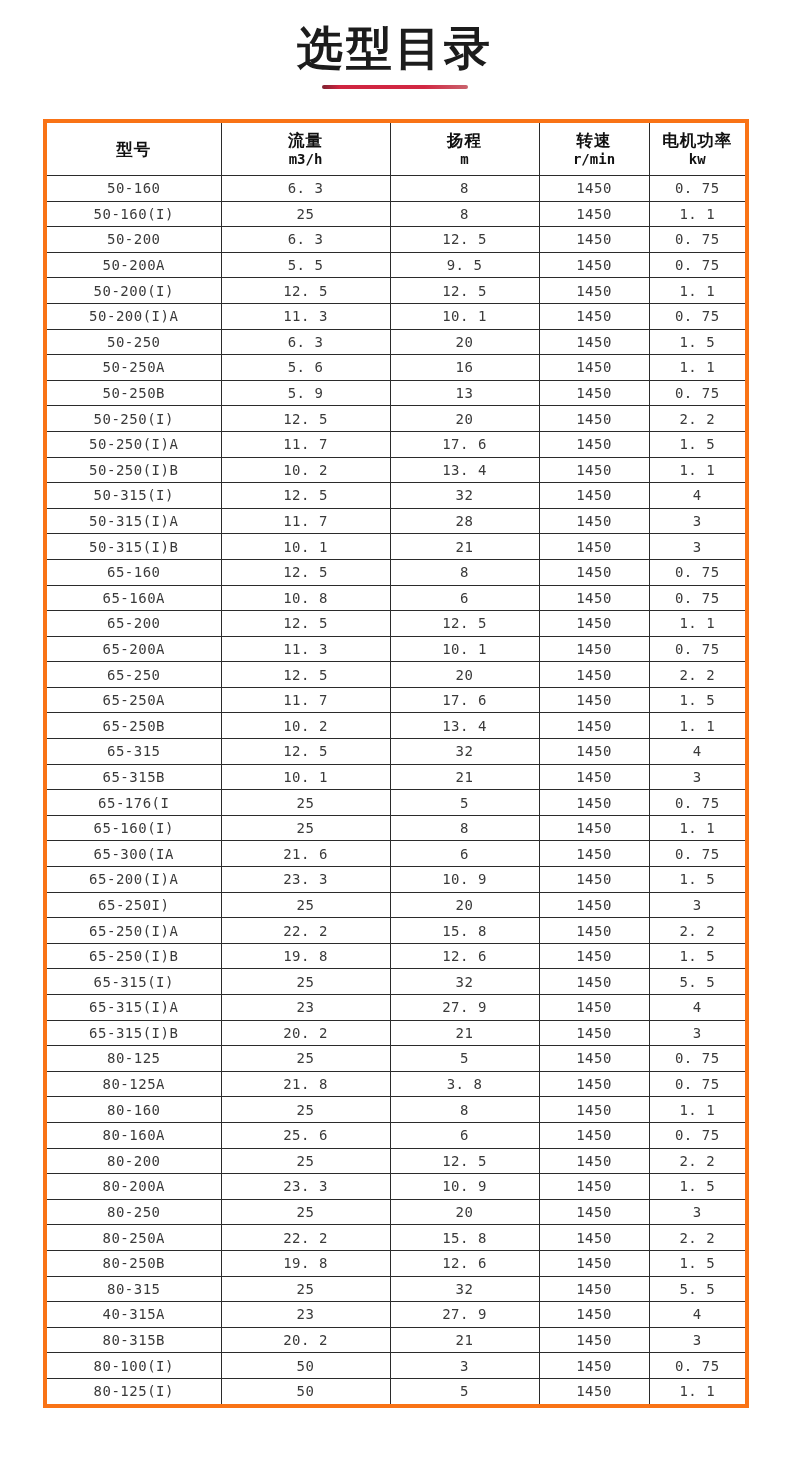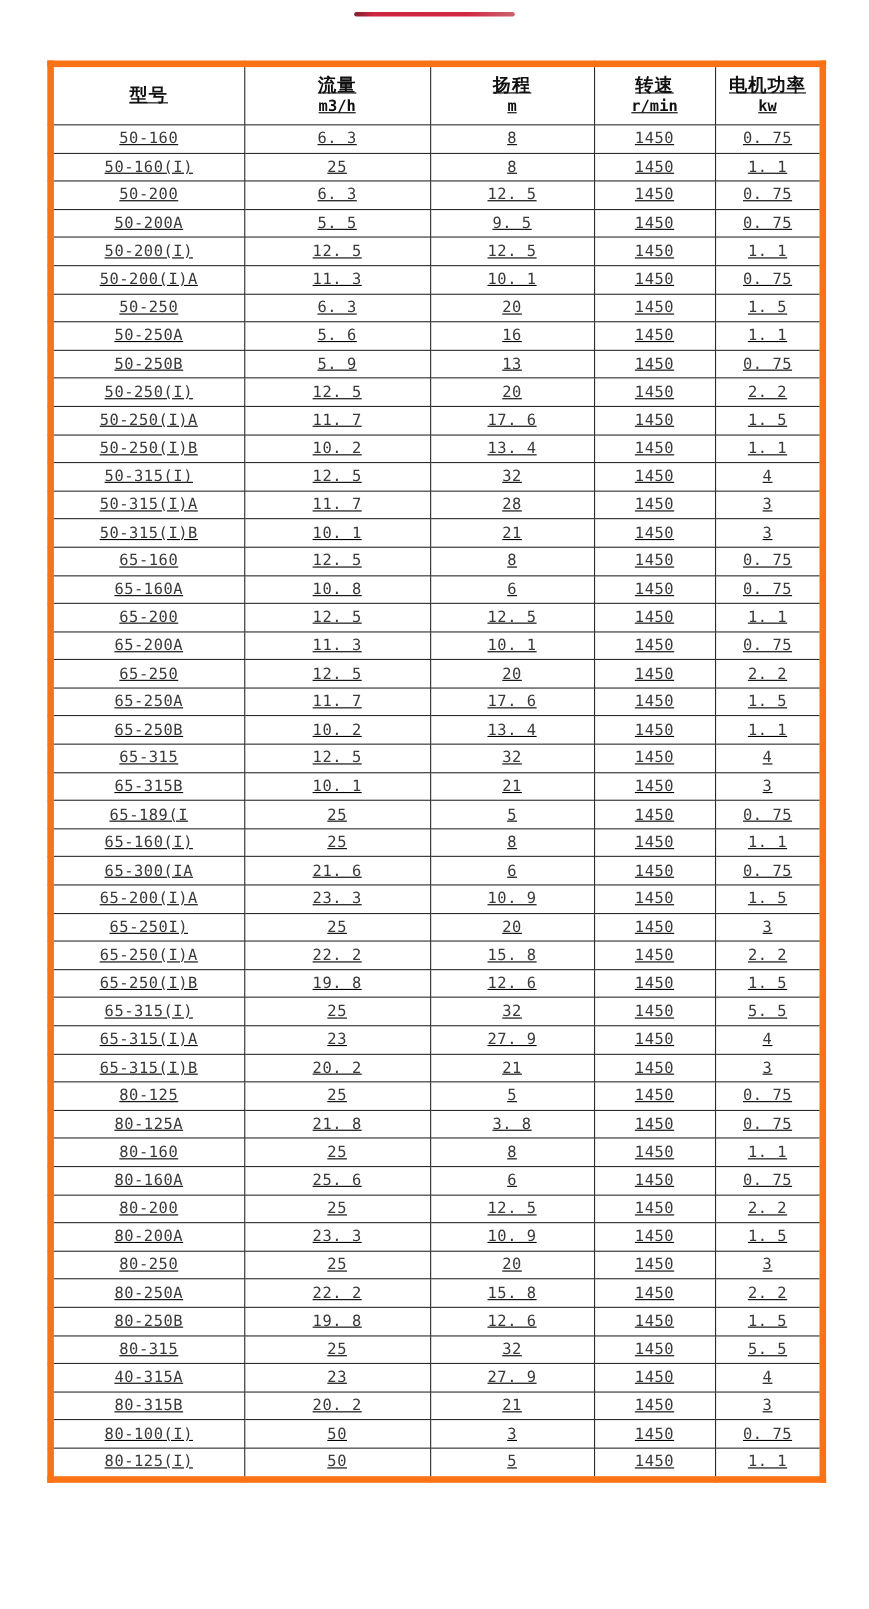--- a/index.html
+++ b/index.html
@@ -31,24 +31,23 @@
     width: 146px;
     height: 4px;
     margin: 11px auto 0 auto;
     border-radius: 2px;
     background: linear-gradient(90deg, #7e2230 0%, #cf2440 12%, #d22843 70%, #c9636d 100%);
   }
   table.catalog {
     border-collapse: collapse;
     table-layout: fixed;
     margin-left: 43px;
-    margin-top: 40px;
+    margin-top: 30px;
     width: 702px;
-    border: 6px solid #f97316;
-    text-decoration: underline;
+    border: 4px solid #f97316;
   }
   table.catalog th,
   table.catalog td {
     border: 1.5px solid #2b2b2b;
     text-align: center;
     vertical-align: middle;
     padding: 0;
     overflow: hidden;
     white-space: nowrap;
   }
@@ -79,20 +78,21 @@
     font-size: 14px;
     letter-spacing: 0.5px;
     color: #3a3a3a;
   }
 </style>
 </head>
 <body>
 
 <div class="page">
 
+  <h1 class="page-title">选型目录</h1>
 
   <div class="title-underline"></div>
 
   <table class="catalog">
     <colgroup>
       <col style="width:176px">
       <col style="width:169px">
       <col style="width:149px">
       <col style="width:110px">
       <col style="width:98px">
@@ -284,21 +284,21 @@
           <td>4</td>
         </tr>
         <tr>
           <td>65-315B</td>
           <td>10. 1</td>
           <td>21</td>
           <td>1450</td>
           <td>3</td>
         </tr>
         <tr>
-          <td>65-189(I</td>
+          <td>65-176(I</td>
           <td>25</td>
           <td>5</td>
           <td>1450</td>
           <td>0. 75</td>
         </tr>
         <tr>
           <td>65-160(I)</td>
           <td>25</td>
           <td>8</td>
           <td>1450</td>

